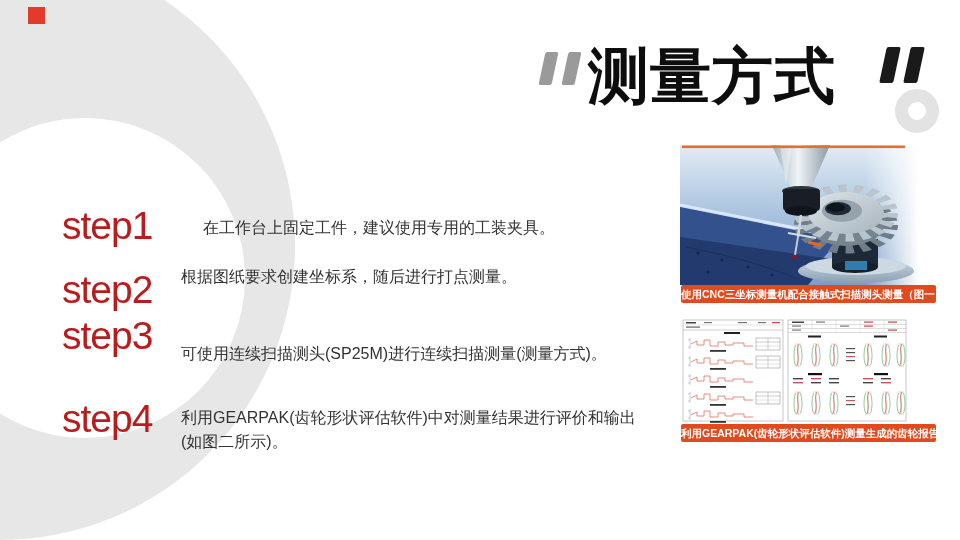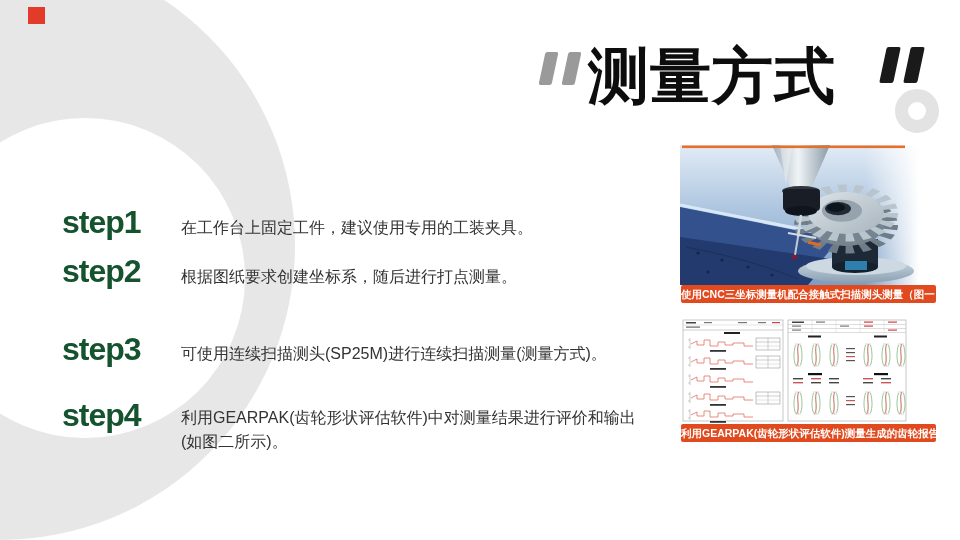--- a/index.html
+++ b/index.html
@@ -15,24 +15,24 @@
   .quote{z-index:3;}
   .qbar{position:absolute;top:0;border-radius:2px;transform:skewX(-12deg);}
   #open-quote{left:542px;top:52px;width:40px;height:33px;}
   #open-quote .qbar{width:13px;height:33px;background:#9a9a9a;}
   #open-quote .b2{left:23px;}
   #close-quote{left:883px;top:47px;width:42px;height:36px;}
   #close-quote .qbar{width:14px;height:36px;background:#1a1a1a;}
   #close-quote .b2{left:24px;}
   #small-ring{left:895px;top:89px;width:44px;height:44px;border:13px solid #e3e3e3;border-radius:50%;box-sizing:border-box;z-index:2;}
   
-  .step-label{left:62px;font-size:32px;font-weight:700;color:#14532d;letter-spacing:-1px;line-height:1;z-index:3;}
-  #step1-label{top:206px;} #step2-label{top:255px;} #step3-label{top:333px;} #step4-label{top:399px;}
+  .step-label{left:62px;font-size:39px;font-weight:400;color:#b91c1c;letter-spacing:-1px;line-height:1;z-index:3;}
+  #step1-label{top:206px;} #step2-label{top:270px;} #step3-label{top:316px;} #step4-label{top:399px;}
   .step-desc{left:181px;width:458px;font-size:16px;color:#333333;line-height:24px;z-index:3;}
-  #step1-desc{top:216px;} #step2-desc{top:265px;} #step3-desc{top:342px;} #step4-desc{top:406px;}
+  #step1-desc{top:216px;margin-left:22px;} #step2-desc{top:265px;} #step3-desc{top:342px;} #step4-desc{top:406px;}
   
   .figure{z-index:3;}
   #figure1{left:680px;top:145px;width:257px;height:158px;}
   #figure2{left:680px;top:318px;width:257px;height:124px;}
   .fig-img{position:absolute;left:0;top:0;}
   .fig-caption{position:absolute;left:1px;width:255px;height:18px;background:#e04a1e;color:#ffffff;
     font-size:10.5px;font-weight:700;text-align:right;line-height:18px;white-space:nowrap;border-radius:2px;}
   #figure1 .fig-caption{top:140px;}
   #figure2 .fig-caption{top:106px;}
 </style>

